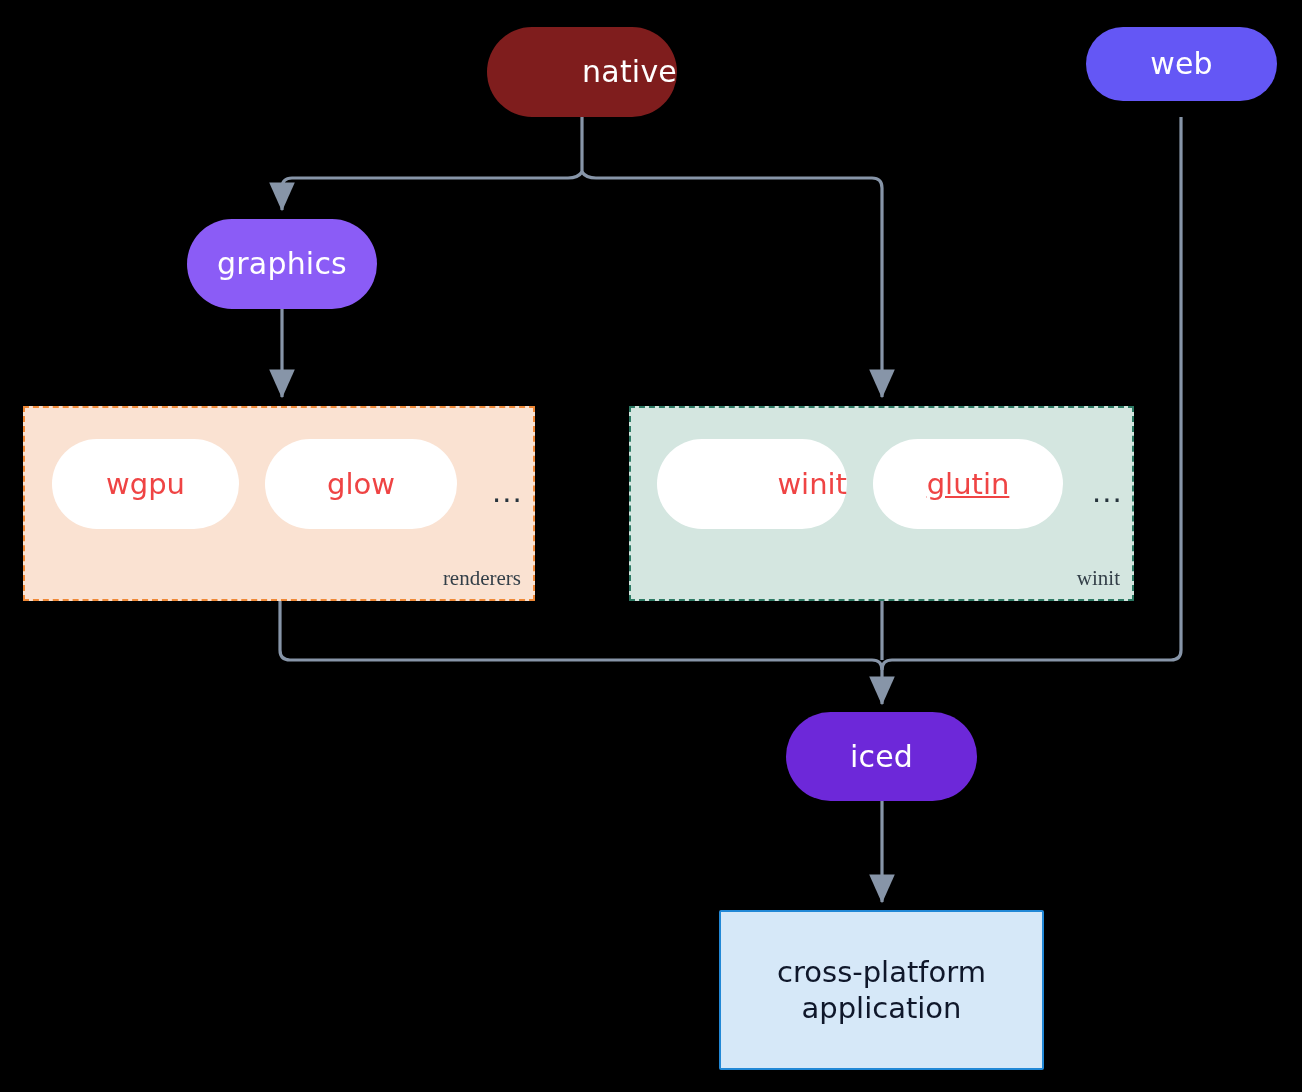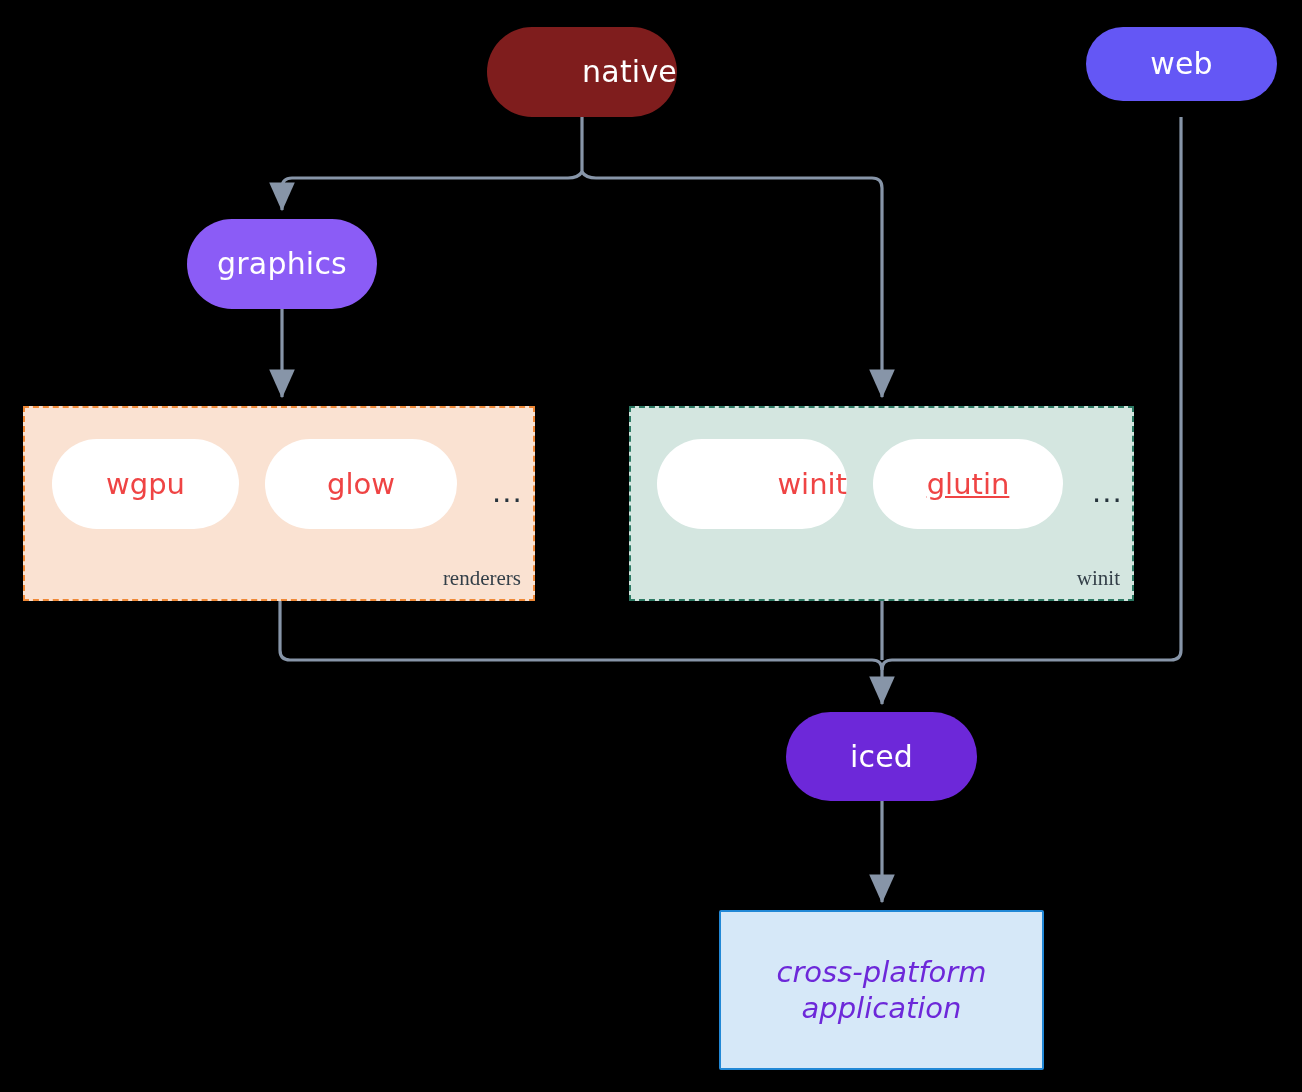--- a/index.html
+++ b/index.html
@@ -89,24 +89,23 @@
     font-size: 29px;
     color: #27343d;
     line-height: 1;
     letter-spacing: 1px;
   }
   
   .rect {
     background: #d6e8f8;
     border: 2px solid #2288d6;
     border-radius: 2px;
-    color: #6d28d9;
+    color: #0f172a;
     font-size: 29px;
     flex-direction: column;
-    font-style: italic;
   }
   .rect span { display: block; }
 </style>
 </head>
 <body>
 
 <div id="diagram">
 
   <svg class="edges" viewBox="0 0 1302 1092">
     <defs>

